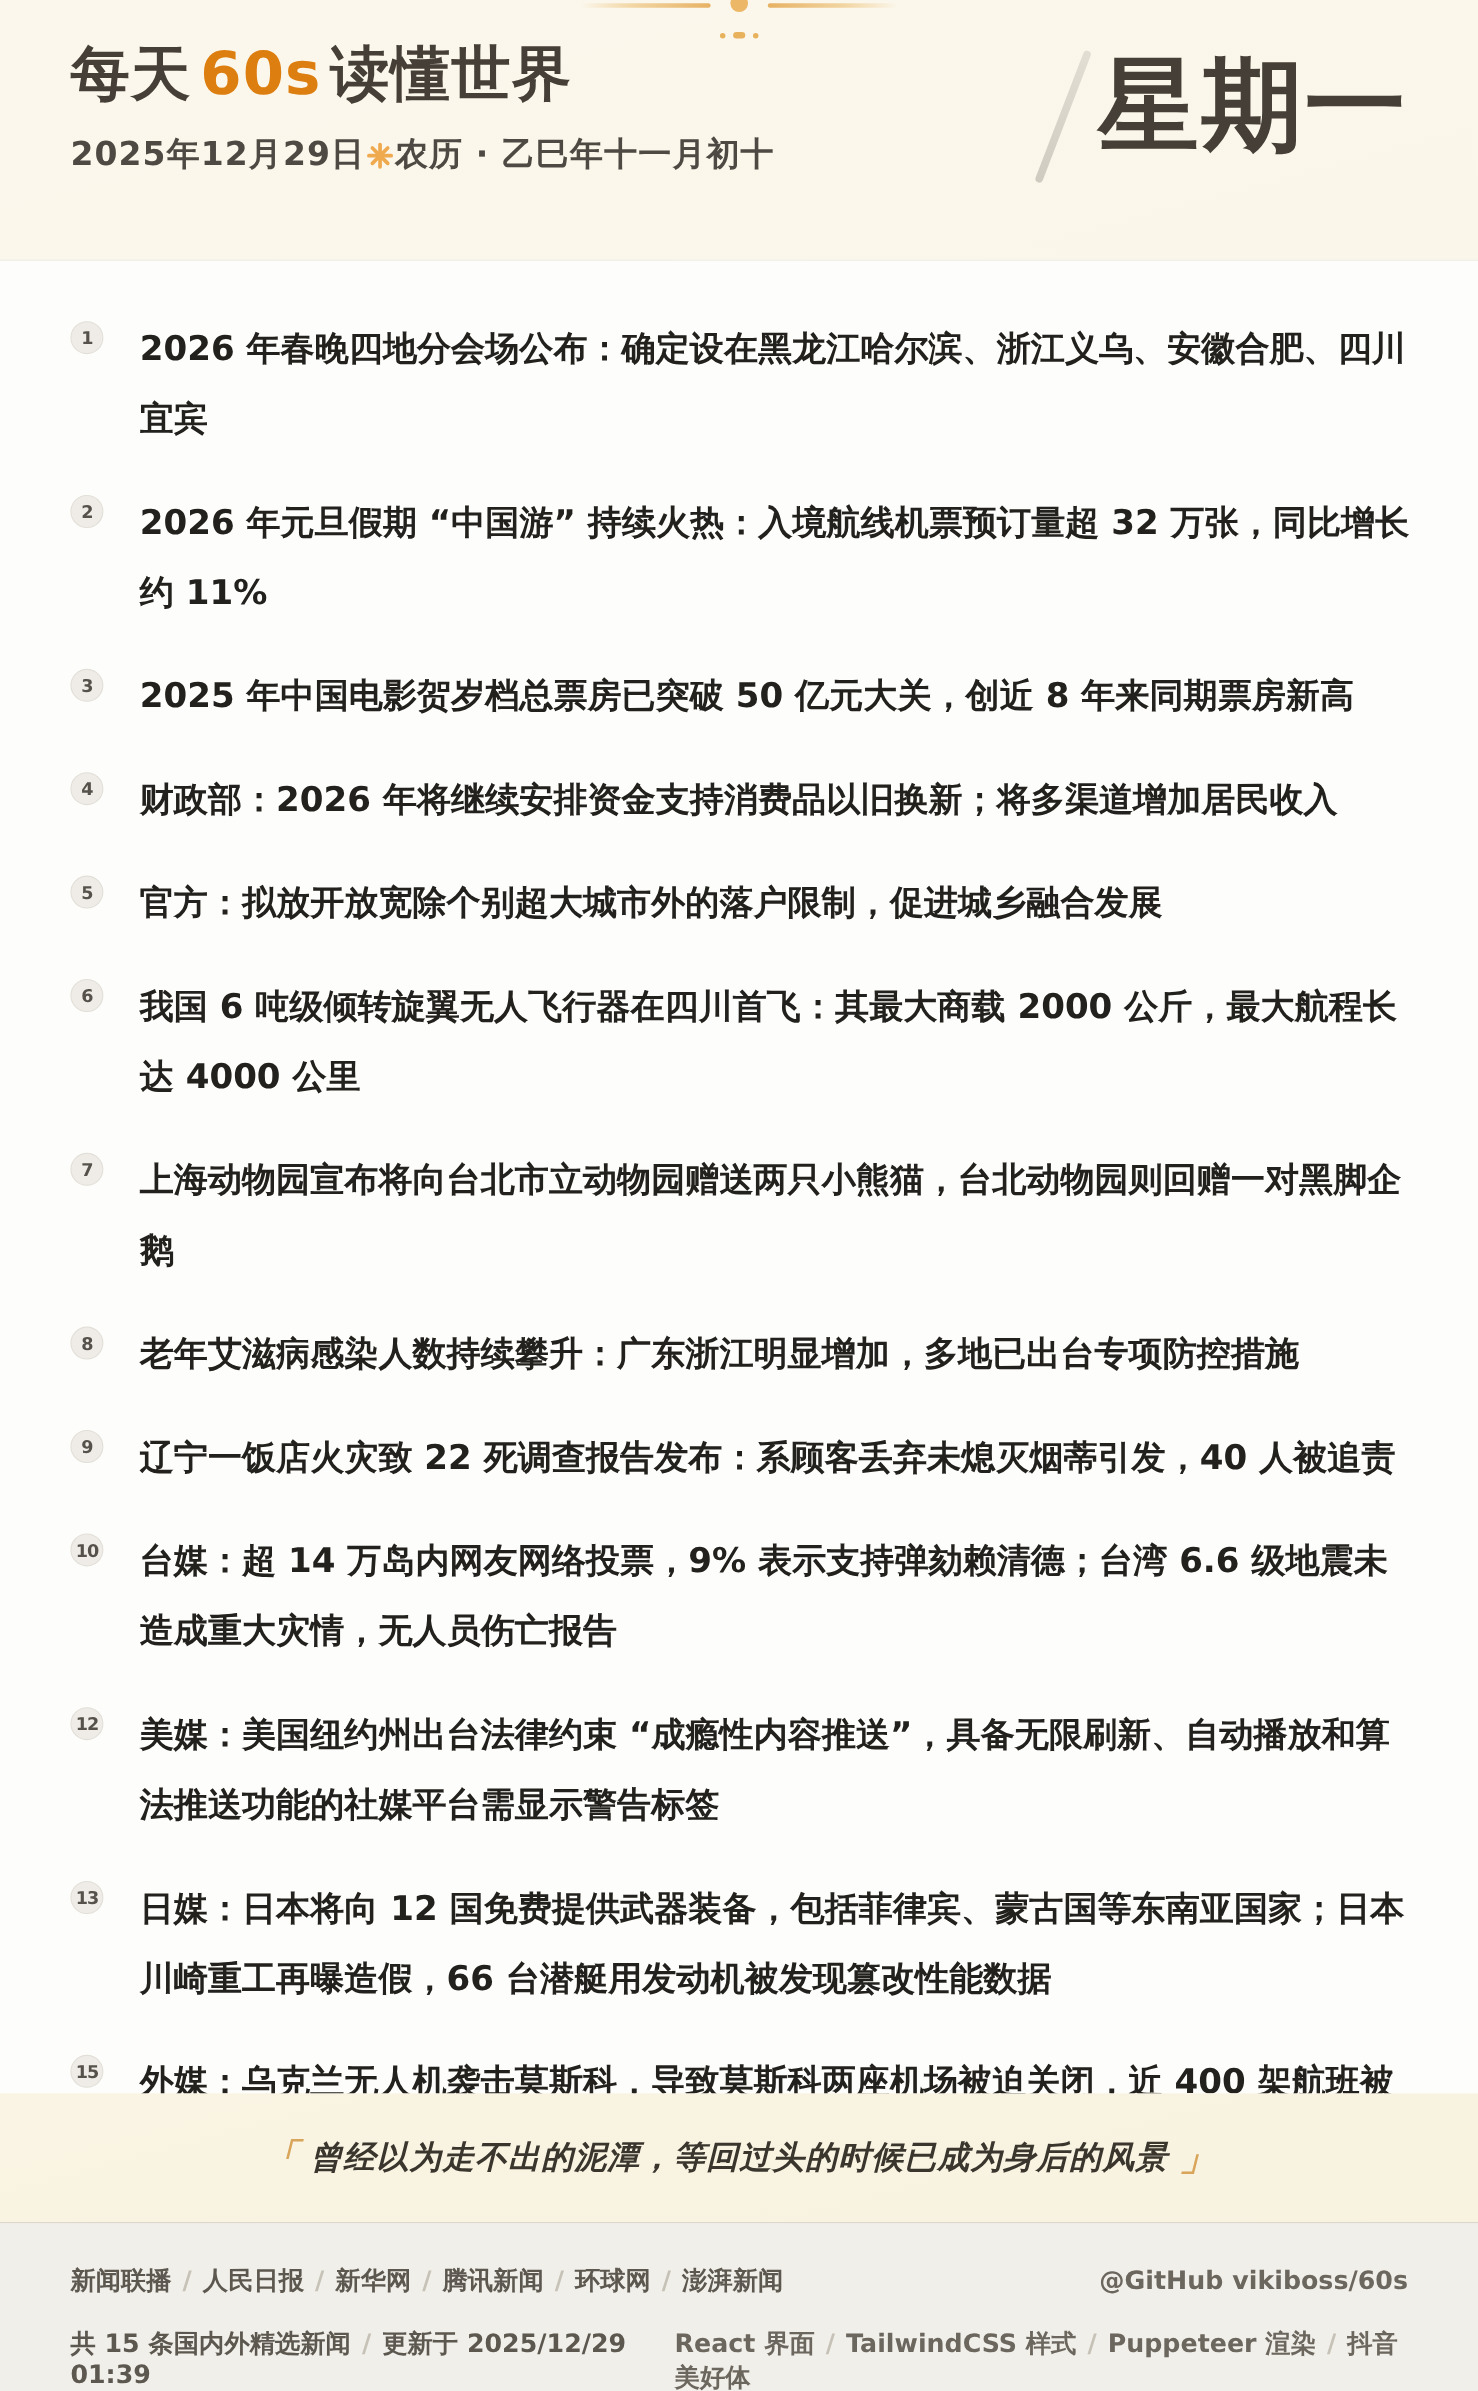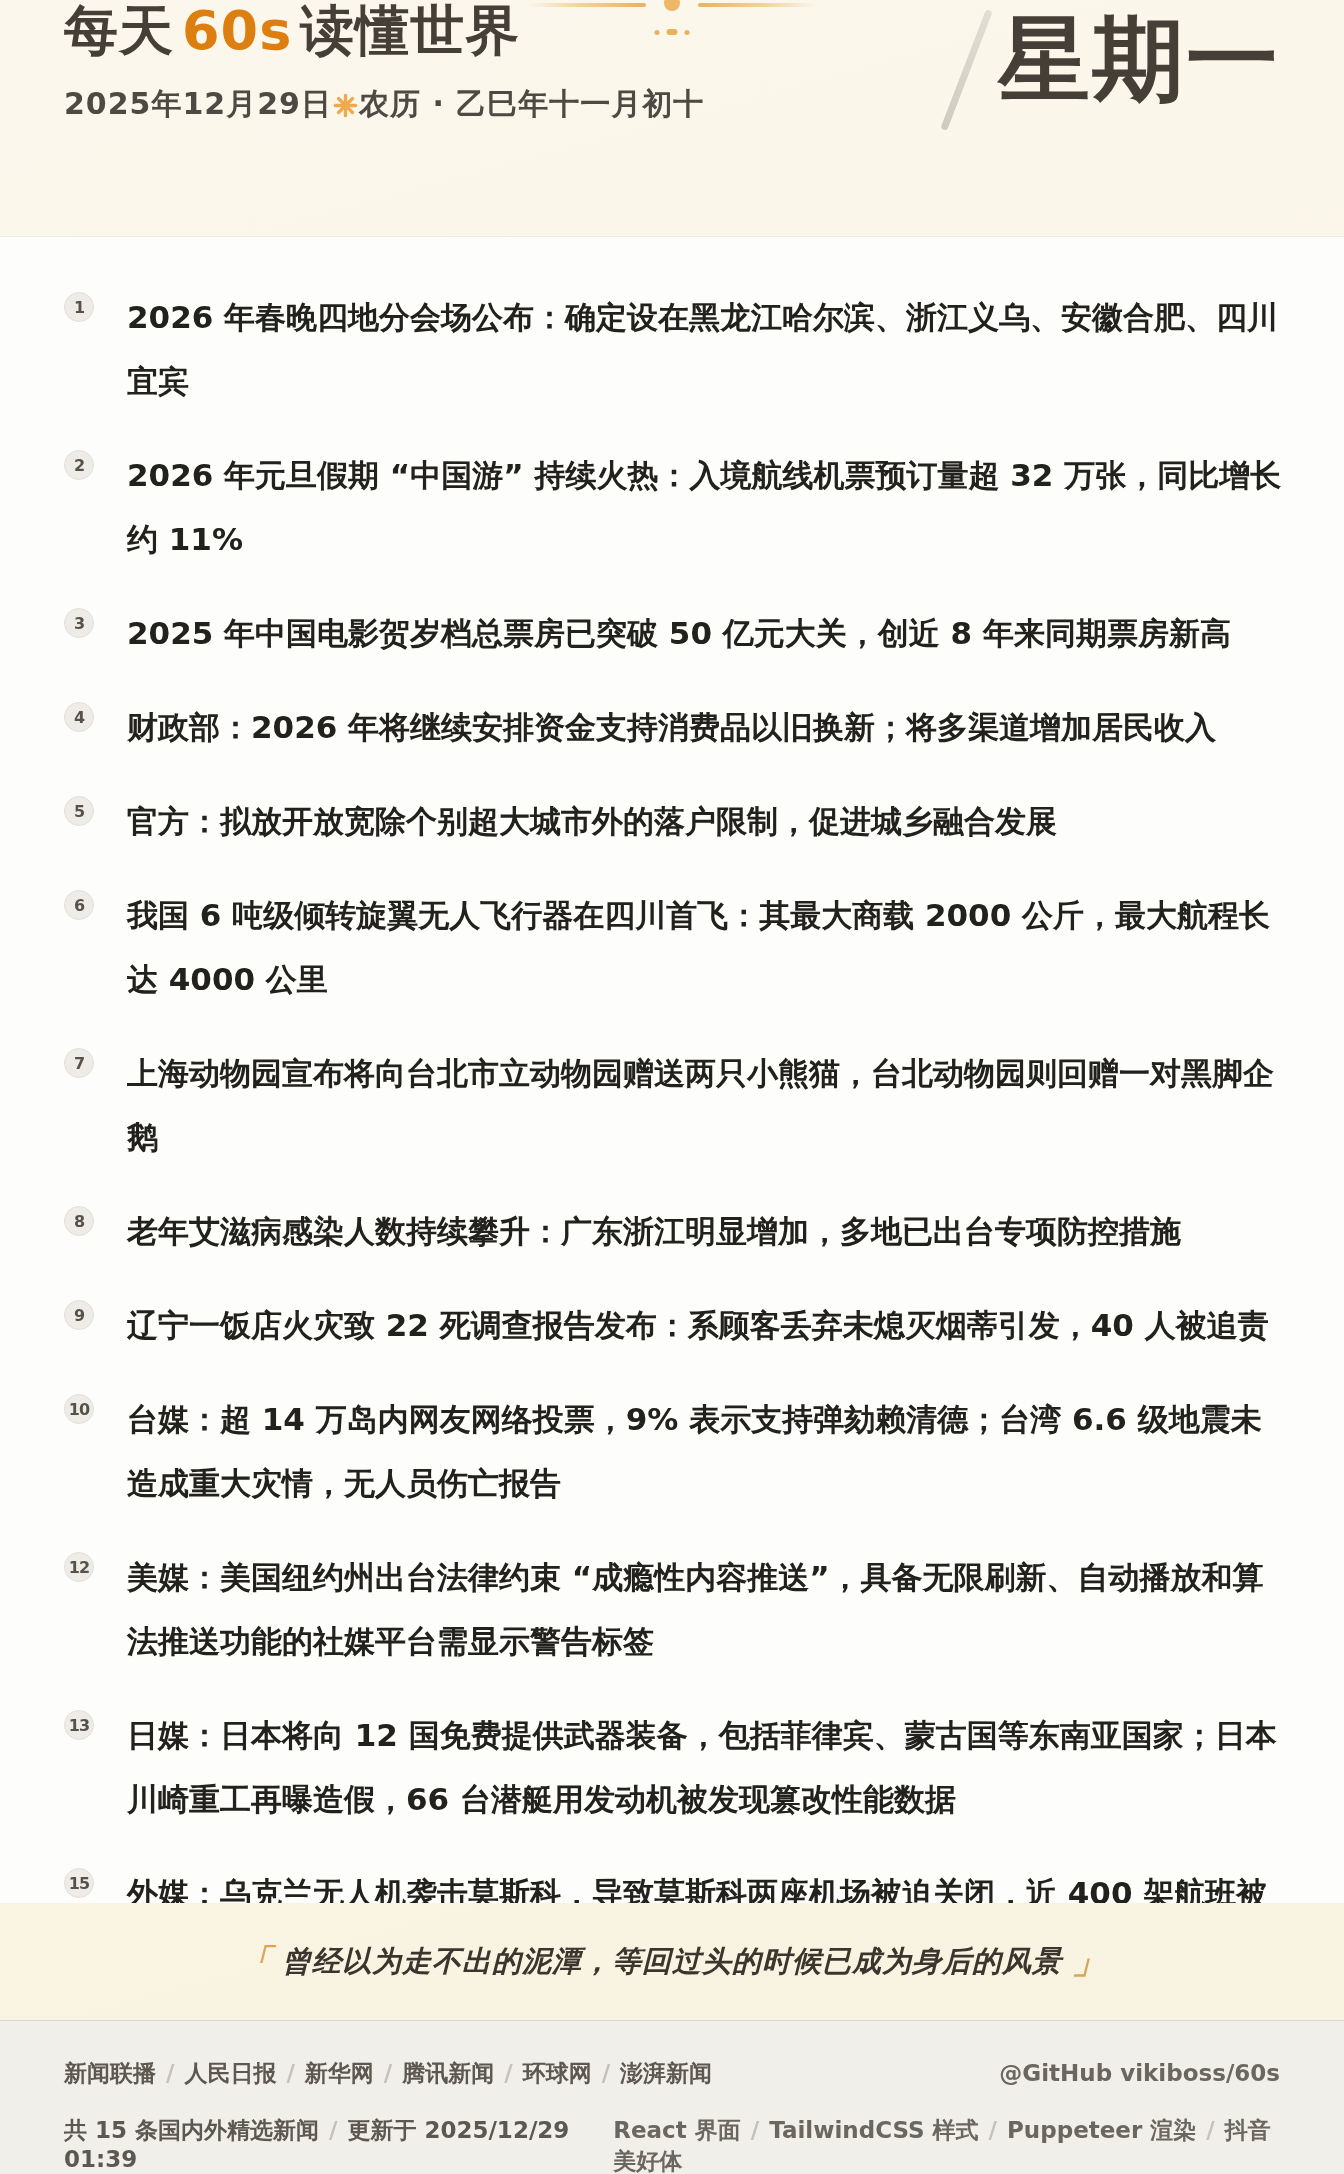--- a/index.html
+++ b/index.html
@@ -13,21 +13,21 @@
   
   .header{position:relative;flex:none;height:236px;padding:0 64px;box-sizing:border-box;}
   .ornament{position:absolute;top:0;left:0;right:0;height:44px;}
   .orn-line{position:absolute;top:3px;width:118px;height:4px;border-radius:2px;}
   .orn-left{left:calc(50% - 144px);background:linear-gradient(90deg,rgba(231,177,99,0) 0%,#F2D6A4 40%,#E7B163 100%);}
   .orn-right{right:calc(50% - 144px);background:linear-gradient(270deg,rgba(231,177,99,0) 0%,#F2D6A4 40%,#E7B163 100%);}
   .orn-circle{position:absolute;top:-5px;left:50%;transform:translateX(-50%);width:16px;height:16px;border-radius:50%;background:#ECB766;}
   .orn-dots{position:absolute;top:29px;left:50%;transform:translateX(-50%);display:flex;align-items:center;gap:7px;}
   .orn-dot{width:5px;height:5px;border-radius:50%;background:#E8B25D;}
   .orn-dot.mid{width:11px;height:6px;border-radius:3px;}
-  .header-row{display:flex;justify-content:space-between;align-items:flex-start;}
+  .header-row{display:flex;justify-content:space-between;align-items:flex-start;padding-top:36px;}
   .title{font-size:54px;line-height:1.15;color:#453F37;letter-spacing:1px;white-space:nowrap;}
   .title .hl{color:#DD7E10;padding:0 8px;}
   .date-row{margin-top:22px;display:flex;align-items:center;gap:0;font-size:30px;color:#4E4942;letter-spacing:1px;white-space:nowrap;}
   .asterisk{display:inline-flex;margin-top:2px;}
   .header-right{display:flex;align-items:flex-start;gap:28px;padding-top:2px;}
   .slash{flex:none;width:7px;height:128px;border-radius:4px;background:linear-gradient(180deg,#E2DED4,#CFCBC0);transform:rotate(21deg);margin-top:4px;}
   .weekday{font-size:92px;line-height:1.25;color:#453F37;letter-spacing:2px;white-space:nowrap;}
   
   .card{flex:none;height:1667px;box-sizing:border-box;background:#FDFDFB;
         border-top:1px solid #EEEAE0;padding:48px 62px 0 64px;overflow:hidden;}

